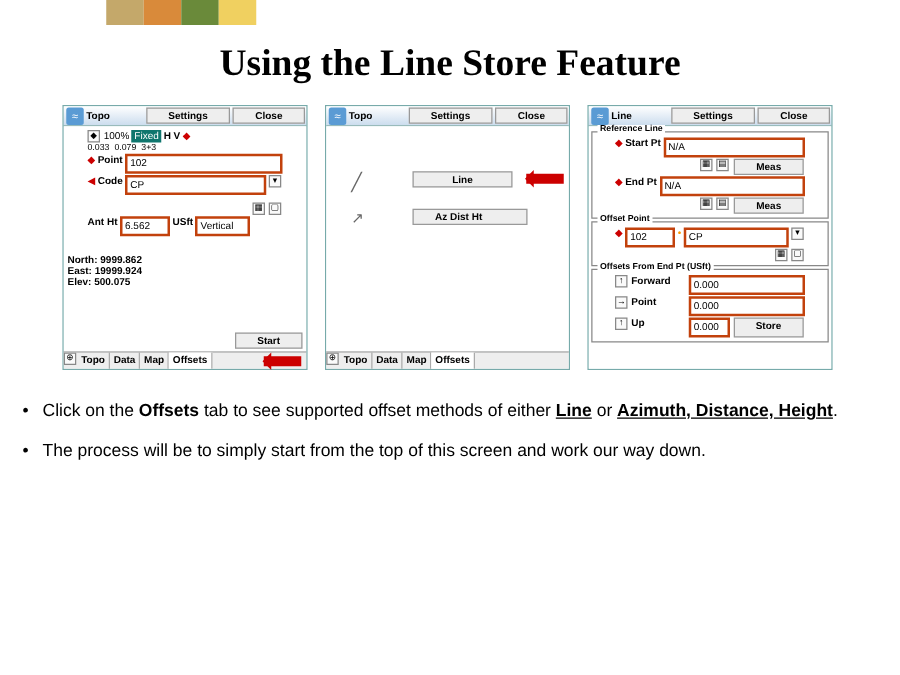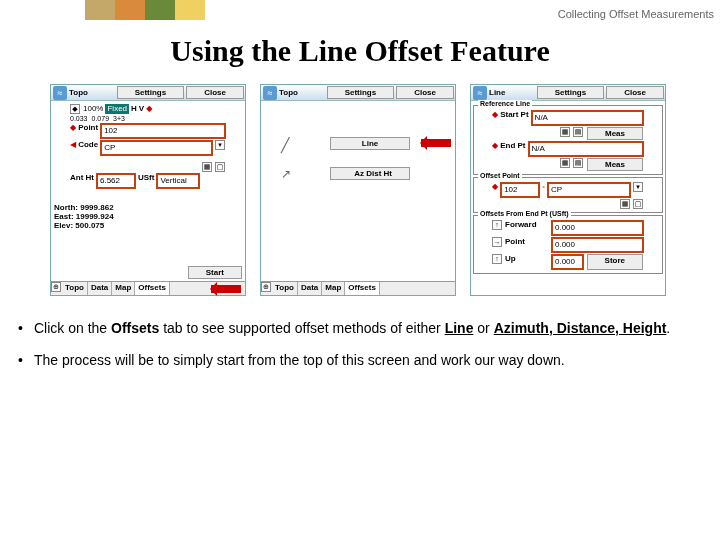--- a/index.html
+++ b/index.html
@@ -40,24 +40,23 @@
 </head>
 <body>
 
 <div class="hdr">
   <div class="topstrip">
     <div class="t1"></div>
       <div class="t2"></div>
       <div class="t3"></div>
       <div class="t4"></div>
   </div>
-  <div class="breadcrumb">Collecting Offset Measurements</div>
 </div>
 
-<h1 class="title">Using the Line Offset Feature</h1>
+<h1 class="title">Using the Line Store Feature</h1>
 
 <div class="shots">
 
   <div class="screen">
     <div class="sbar">
       <div class="sicon"></div>
       <span class="stitle">Topo</span>
       <span class="sbtn">Settings</span>
       <span class="sbtn">Close</span>
     </div>
@@ -118,21 +117,21 @@
       <div class="sicon"></div>
       <span class="stitle">Topo</span>
       <span class="sbtn">Settings</span>
       <span class="sbtn">Close</span>
     </div>
     <div class="sbody">
       <div style="position:absolute;top:36px;left:20px;font-size:14px;color:#666">╱</div>
       <div class="sbtn" style="position:absolute;top:36px;left:68px;width:80px;text-align:center">Line</div>
       <div class="red-arrow" style="position:absolute;top:38px;left:160px"></div>
       <div style="position:absolute;top:66px;left:20px;font-size:12px;color:#666">↗</div>
-      <div class="sbtn" style="position:absolute;top:66px;left:68px;width:80px;text-align:right">Az Dist Ht</div>
+      <div class="sbtn" style="position:absolute;top:66px;left:68px;width:92px;text-align:left">Az Dist Ht</div>
     </div>
     <div class="tabbar">
       <span class="micon">⊕</span>
       <span class="tab">Topo</span>
       <span class="tab">Data</span>
       <span class="tab">Map</span>
       <span class="tab on">Offsets</span>
     </div>
   </div>
 

